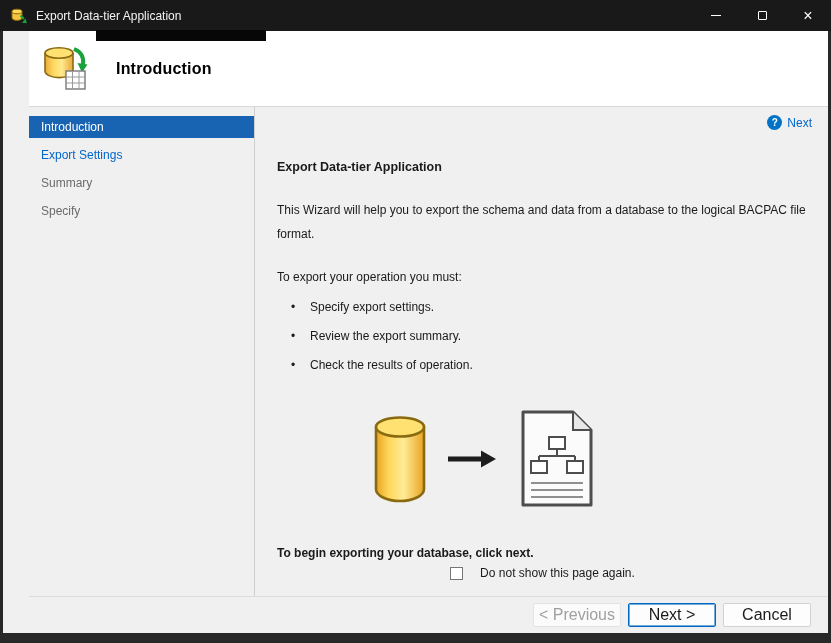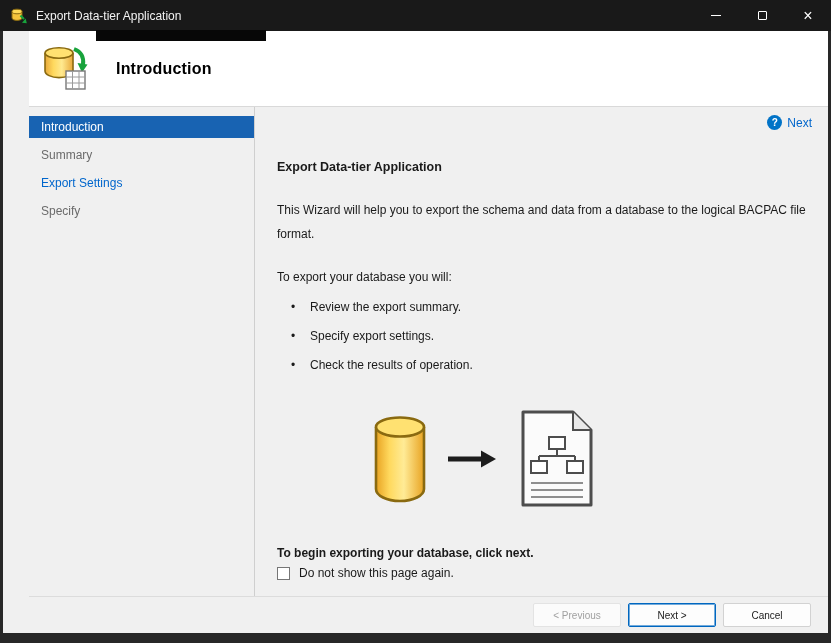--- a/index.html
+++ b/index.html
@@ -117,21 +117,21 @@
   .bullet-list li { position: relative; padding-left: 19px; margin-bottom: 15px; }
   .bullet-list li::before { content: "•"; position: absolute; left: 0; top: 0; color: #1a1a1a; }
   .graphic-row {
     margin-top: 38px;
     margin-left: 96px;
     display: flex;
     align-items: center;
     gap: 20px;
   }
   .begin-text { margin-top: 36px; font-weight: bold; }
-  .checkbox-row { margin-top: 6px; display: flex; align-items: center; gap: 9px; }
+  .checkbox-row { margin-top: 6px; display: flex; align-items: center; gap: 17px; justify-content: center; }
   .checkbox-box {
     width: 13px; height: 13px;
     background: #ffffff;
     border: 1px solid #767676;
     display: inline-block;
     cursor: pointer;
   }
   
   .footer {
     height: 37px;
@@ -140,21 +140,21 @@
     display: flex;
     align-items: center;
     justify-content: flex-end;
     gap: 7px;
     padding-right: 17px;
     background: var(--panel-bg, #f0f0f0);
   }
   .btn {
     width: 88px; height: 24px;
     font-family: inherit;
-    font-size: 10px;
+    font-size: 16px;
     background: #fdfdfd;
     border: 1px solid #d2d2d2;
     border-radius: 2px;
     color: #1a1a1a;
     cursor: pointer;
   }
   .btn.disabled {
     background: #fbfbfb;
     border-color: #e3e3e3;
     color: #a0a0a0;
@@ -218,47 +218,47 @@
       </span>
       <span class="page-title">Introduction</span>
     </div>
 
     <div class="body-row">
 
       <div class="sidebar">
         <div class="nav-item selected">
           <span>Introduction</span>
         </div>
+        <div class="nav-item visited">
+          <span>Export Settings</span>
+        </div>
         <div class="nav-item pending">
           <span>Summary</span>
-        </div>
-        <div class="nav-item visited">
-          <span>Export Settings</span>
         </div>
         <div class="nav-item pending">
           <span>Specify</span>
         </div>
       </div>
 
       <div class="content">
 
         <div class="help-link">
           <span class="help-badge">?</span>
           <span>Next</span>
         </div>
 
         <div class="content-heading">Export Data-tier Application</div>
 
         <p class="intro-text">This Wizard will help you to export the schema and data from a database to the logical BACPAC file format.</p>
 
-        <p class="must-label">To export your database you will:</p>
+        <p class="must-label">To export your operation you must:</p>
 
         <ul class="bullet-list">
+          <li>Specify export settings.</li>
           <li>Review the export summary.</li>
-          <li>Specify export settings.</li>
           <li>Check the results of operation.</li>
         </ul>
 
         <div class="graphic-row">
           <span>
             <svg width="54" height="88" viewBox="0 0 54 88">
               <defs>
                 <linearGradient id="gCyl" x1="0" y1="0" x2="1" y2="0">
                   <stop offset="0" stop-color="#e8a322"></stop>
                   <stop offset="0.28" stop-color="#ffd95e"></stop>

